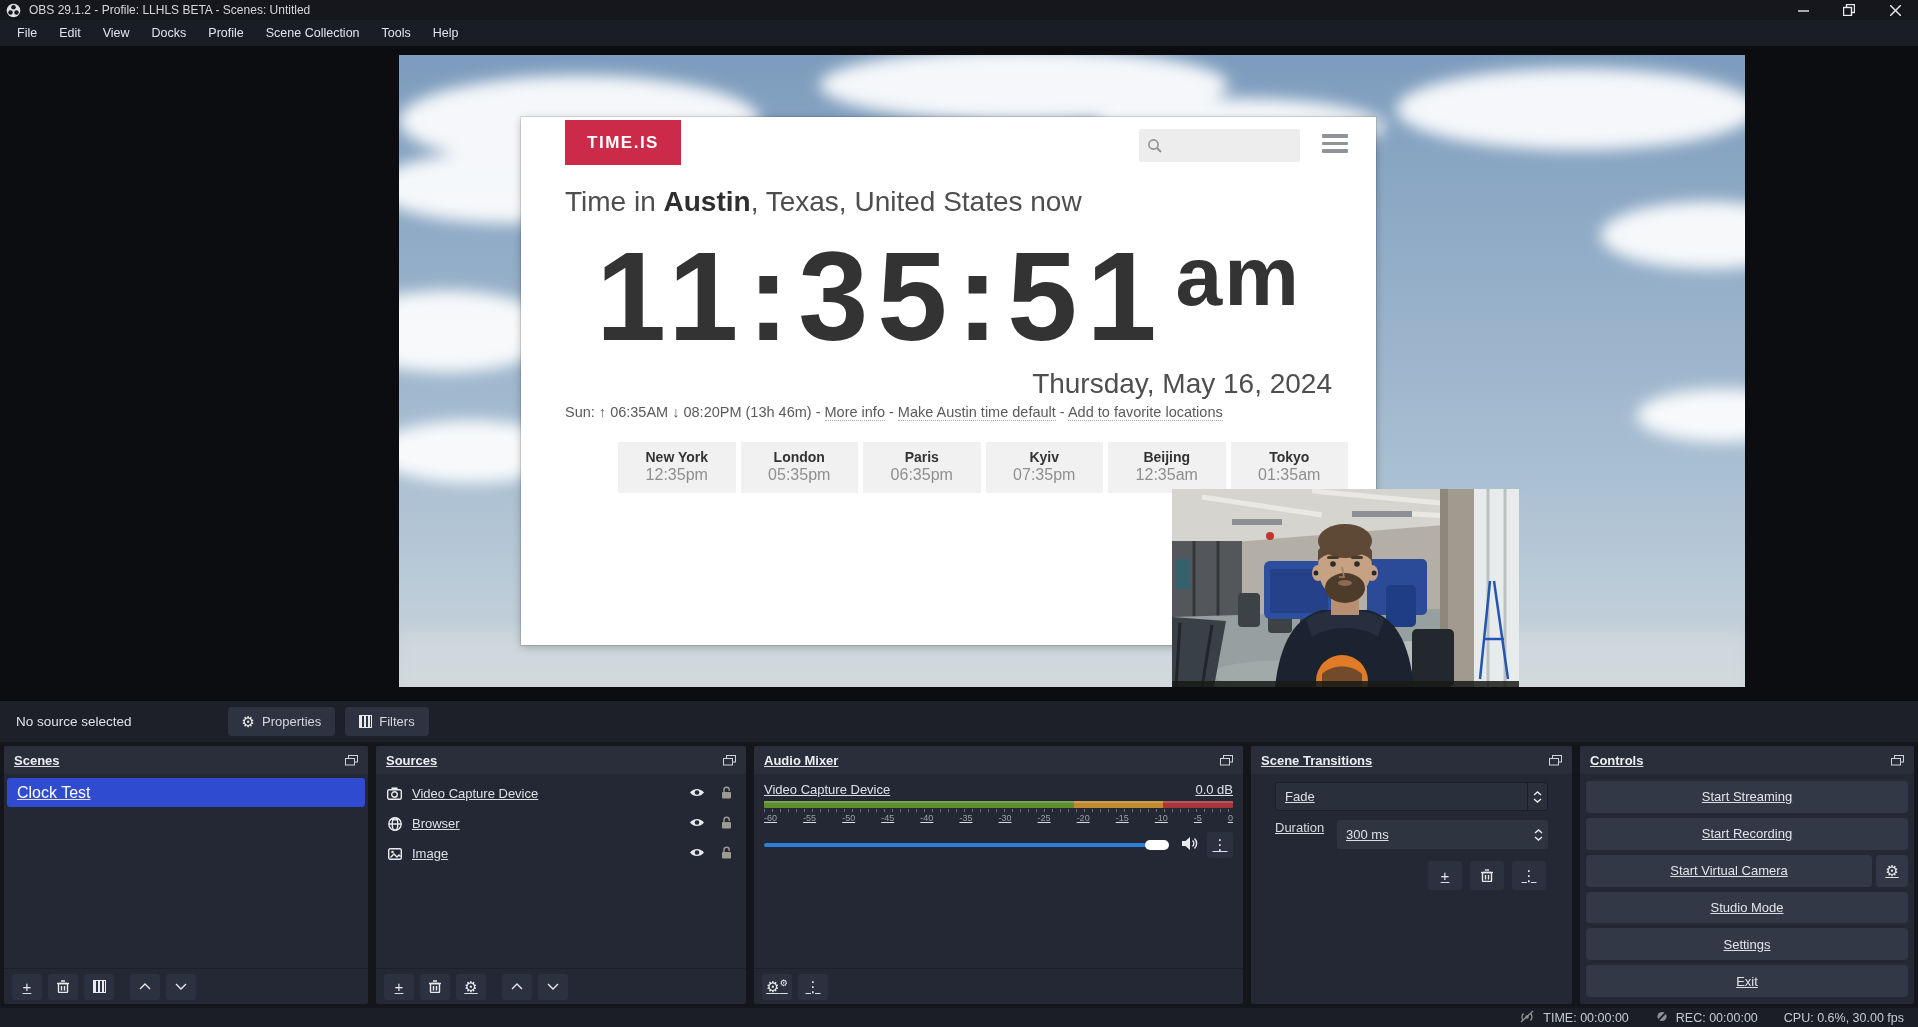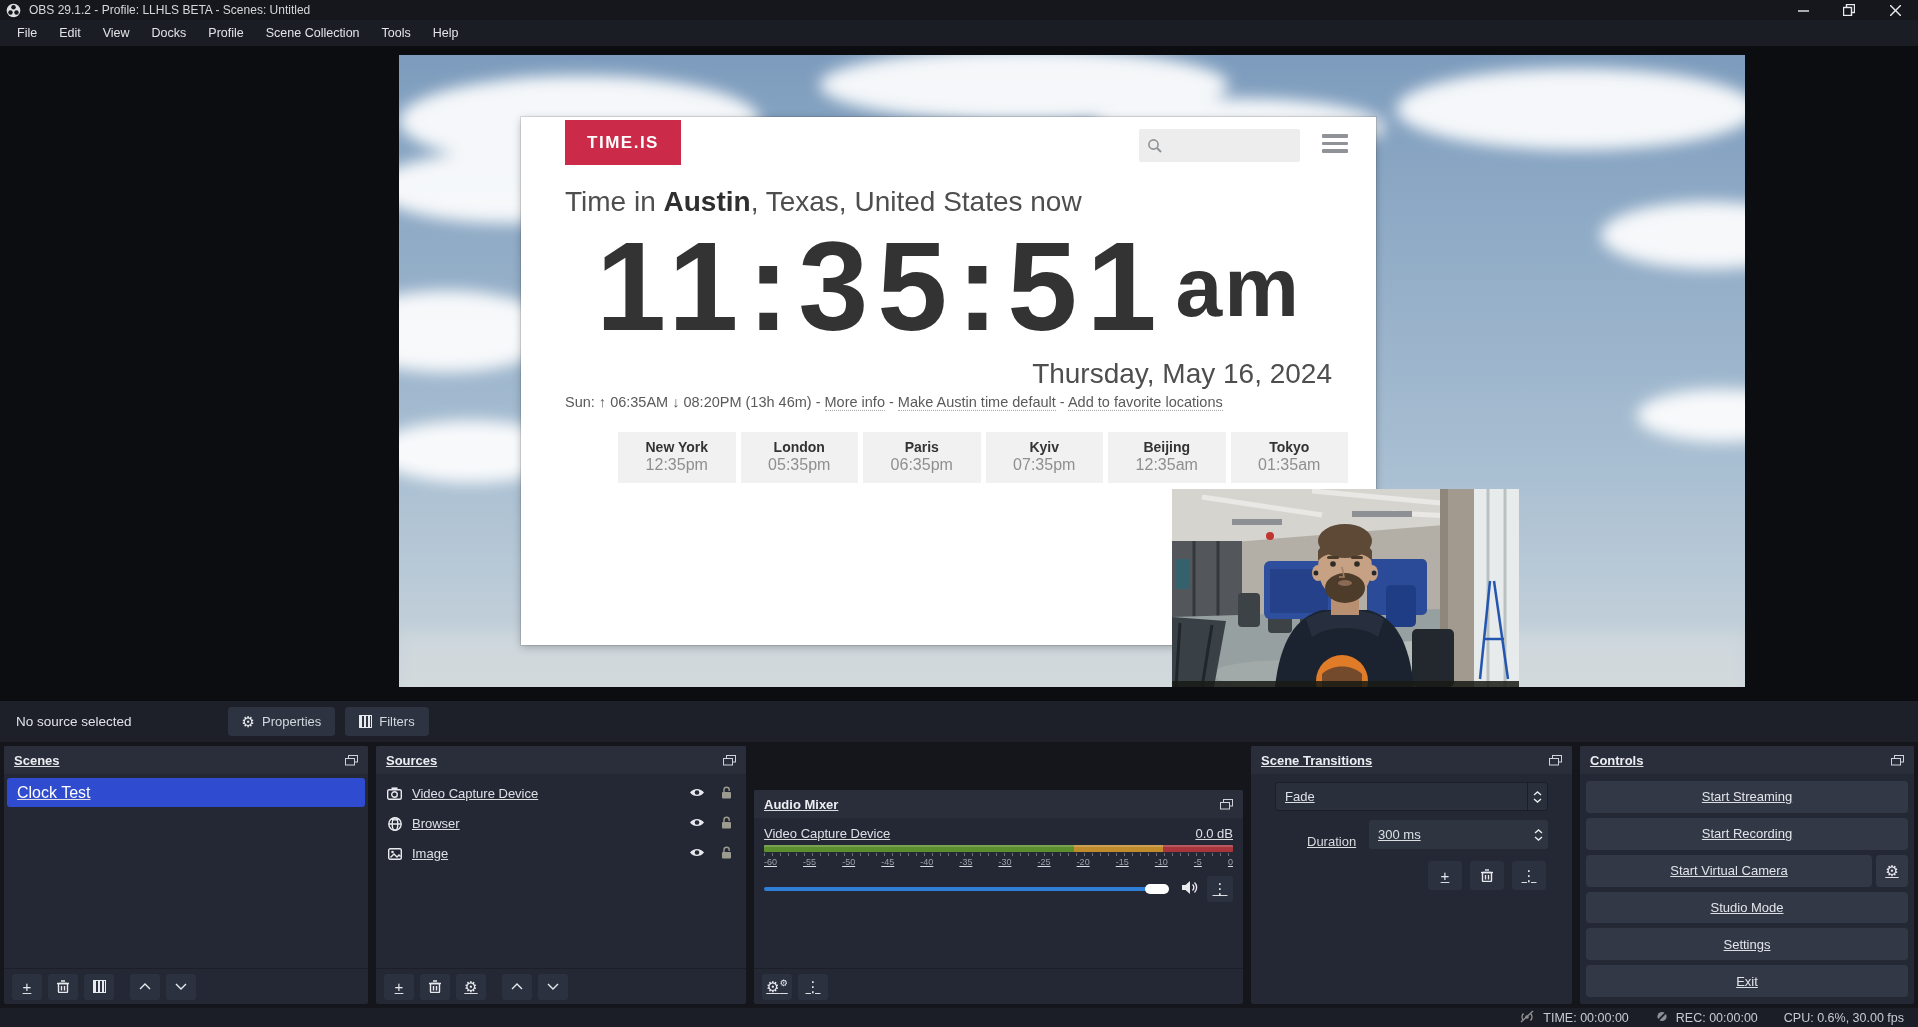--- a/index.html
+++ b/index.html
@@ -24,21 +24,21 @@
   .canvas > svg.desert { position:absolute; inset:0; }
 
   .browser { position:absolute; left:122px; top:62px; width:855px; height:528px; background:#fff; box-shadow:0 0 0 1px rgba(0,0,0,.10), 0 2px 8px rgba(0,0,0,.25); color:#4a4a4a; }
   .b-header { display:flex; align-items:flex-start; padding:3px 28px 0 44px; }
   .ti-logo { width:116px; height:45px; background:#cb2b49; color:#fff; font-size:17px; font-weight:700; letter-spacing:1.5px; display:flex; align-items:center; justify-content:center; }
   .b-search { margin-left:auto; margin-top:9px; width:161px; height:33px; background:#ededed; border-radius:2px; display:flex; align-items:center; padding-left:8px; }
   .b-burger { margin:14px 0 0 22px; width:26px; }
   .b-burger div { height:3.5px; background:#8f9296; margin-bottom:4px; border-radius:1px; }
   .b-heading { margin:21px 44px 0; font-size:28px; color:#4e4e4e; white-space:nowrap; }
   .b-heading b { color:#2f2f2f; font-weight:800; }
-  .b-clock { margin-top:6px; display:flex; justify-content:center; align-items:center; color:#333; }
+  .b-clock { margin-top:16px; display:flex; justify-content:center; align-items:flex-start; color:#333; }
   .b-clock .digits { font-size:126px; font-weight:800; letter-spacing:9px; line-height:1; }
   .b-clock .ampm { font-size:84px; font-weight:800; letter-spacing:2px; line-height:1; margin-left:10px; }
   .b-date { margin:8px 44px 0; text-align:right; font-size:28px; color:#4e4e4e; }
   .b-sun { margin:4px 44px 0; font-size:14.5px; color:#5a5a5a; white-space:nowrap; }
   .b-sun .lnk { border-bottom:1px dotted #a9a9a9; }
   .b-cities { margin:22px 28px 0 97px; display:flex; gap:5px; }
   .city-box { width:118px; height:51px; background:#f1f1f1; text-align:center; padding-top:7px; }
   .city-box .cn { font-size:14px; font-weight:700; color:#333; }
   .city-box .ct { font-size:16px; color:#8f8f8f; margin-top:1px; }
 
@@ -48,21 +48,21 @@
   .src-toolbar { flex:0 0 42px; background:#1d2029; display:flex; align-items:center; padding-left:16px; border-top:1px solid #0a0b0e; }
   .src-status { font-size:13.5px; color:#e0e2e7; }
   .tb-btn { margin-left:10px; height:29px; background:#2d3340; border:0; border-radius:4px; color:#d4d7dd; font-size:13px; display:flex; align-items:center; gap:7px; padding:0 14px; font-family:inherit; }
   .tb-btn:first-of-type { margin-left:96px; }
   .gear-glyph { font-size:15px; line-height:1; color:#e8eaee; }
   .filter-glyph { width:13px; height:13px; border:1.5px solid #e8eaee; background:repeating-linear-gradient(90deg,#e8eaee 0 2px,transparent 2px 4px); }
 
   
   .docks { flex:0 0 266px; background:#14161c; display:flex; gap:8px; padding:4px; }
   .panel { background:#242835; display:flex; flex-direction:column; border-radius:2px; overflow:hidden;text-decoration:underline; }
-  .p-scenes { flex:0 0 364px; } .p-sources { flex:0 0 370px; } .p-mixer { flex:0 0 489px;margin-top:44px; } .p-trans { flex:0 0 321px; } .p-controls { flex:1; }
+  .p-scenes { flex:0 0 364px; } .p-sources { flex:0 0 370px; } .p-mixer { flex:0 0 489px; } .p-trans { flex:0 0 321px; } .p-controls { flex:1; }
   .p-head { flex:0 0 28px; background:#2a2e3b; display:flex; align-items:center; padding:0 10px; }
   .p-title { font-size:13px; font-weight:700; color:#eceef2; }
   .popout { margin-left:auto; display:inline-flex; }
   .p-body { flex:1; position:relative; }
   .p-foot { flex:0 0 36px; border-top:1px solid #1c1f28; display:flex; align-items:center; gap:6px; padding:0 8px; }
   .icon-btn { width:30px; height:26px; background:#2c3140; border:0; border-radius:3px; color:#e8eaee; display:flex; align-items:center; justify-content:center; font-size:15px; font-family:inherit; }
   .icon-btn.gap { margin-left:10px; }
 
   .scene-row { margin:4px 3px 0; height:29px; display:flex; align-items:center; padding-left:10px; font-size:16px; color:#dde0e6; border-radius:3px; }
   .scene-row.selected { background:#2f4bd0; color:#fff; }
@@ -85,21 +85,21 @@
   .vol-track { flex:1; position:relative; height:20px; }
   .vol-track::before { content:""; position:absolute; left:0; right:14px; top:8px; height:4px; border-radius:2px; background:#2f7fd6; }
   .vol-handle { position:absolute; left:93%; top:5px; width:24px; height:10px; background:#fff; border-radius:5px; }
   .mixer-foot-dots { width:26px; }
 
   
   .trans-body { padding:8px 24px 0; }
   .combo { height:29px; background:#2a2f3c; border:1px solid #1b1e26; border-radius:3px; display:flex; align-items:center; font-size:13px; color:#dde0e6; }
   .combo .combo-label { padding-left:9px; }
   .combo .spin { margin-left:auto; border-left:1px solid #1b1e26; width:20px; height:100%; display:flex; flex-direction:column; align-items:center; justify-content:center; gap:2px; }
-  .dur-row { margin-top:9px; display:flex; align-items:flex-end;margin-left:32px; }
+  .dur-row { margin-top:9px; display:flex; align-items:flex-start; }
   .dur-label { font-size:13px; color:#d8dade; width:62px; }
   .spinbox { flex:1; height:29px; background:#2e3440; border-radius:3px; display:flex; align-items:center; font-size:13px; color:#dde0e6; }
   .spinbox .spin-val { padding-left:9px; }
   .spinbox .spin { margin-left:auto; width:20px; height:100%; display:flex; flex-direction:column; align-items:center; justify-content:center; gap:2px; }
   .trans-btns { margin-top:12px; display:flex; justify-content:flex-end; gap:8px; padding-right:2px; }
   .trans-btns .icon-btn { width:34px; height:29px; }
 
   
   .ctl-body { padding:7px 6px; display:flex; flex-direction:column; gap:5px; }
   .ctl-row { display:flex; gap:4px; }

